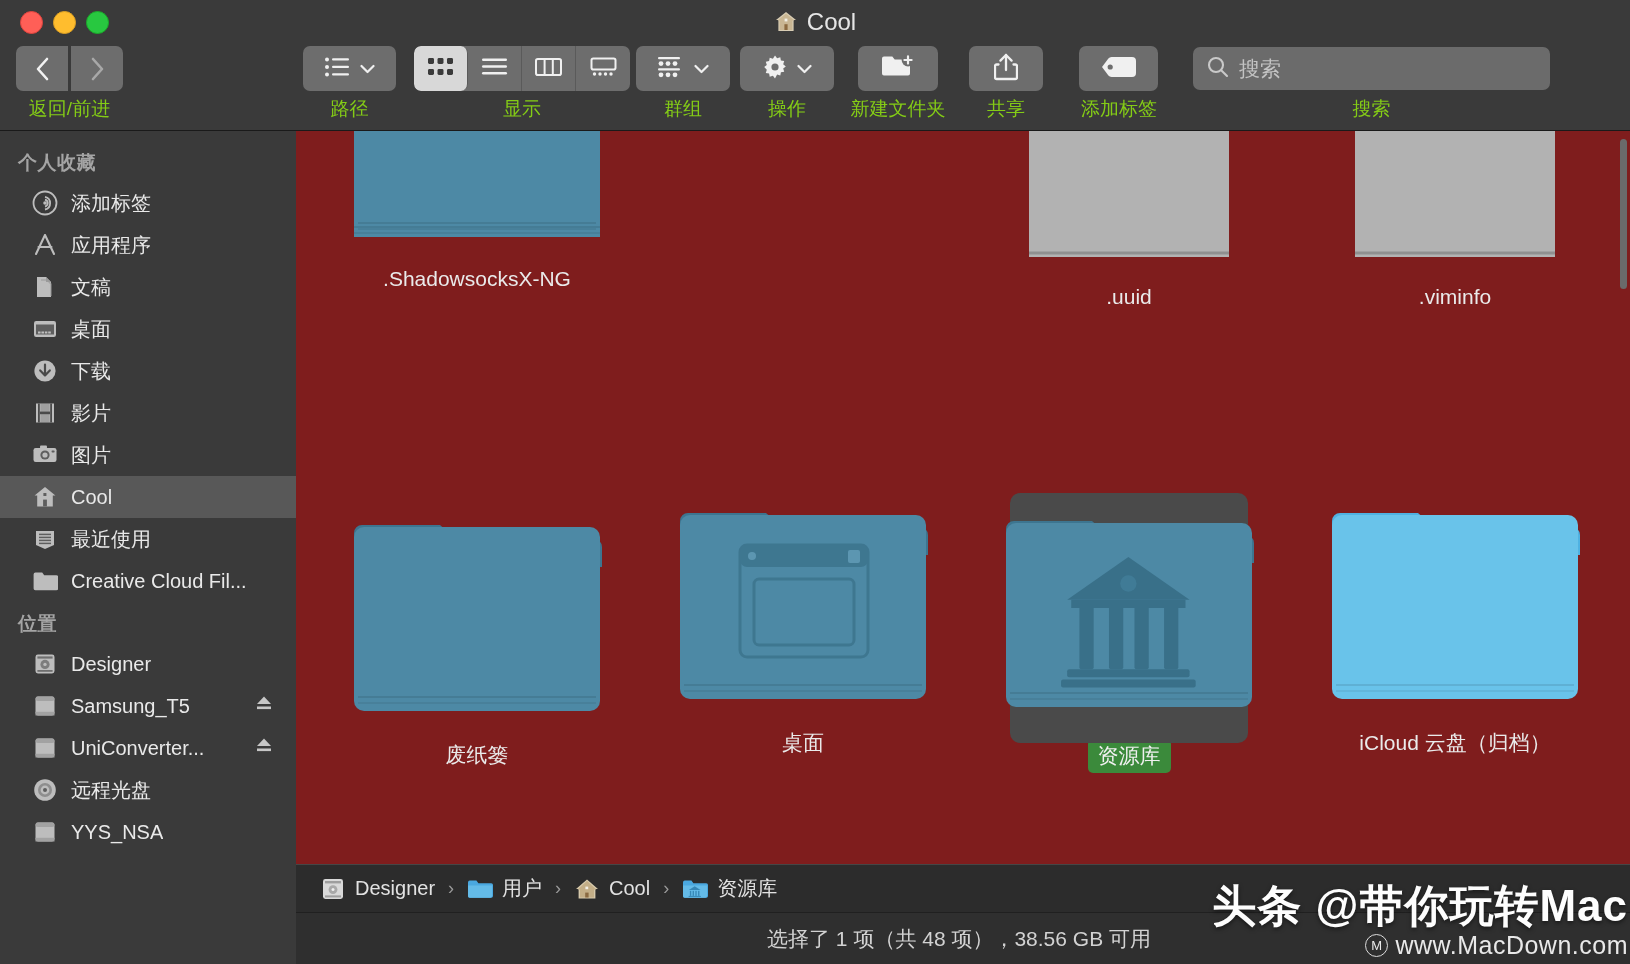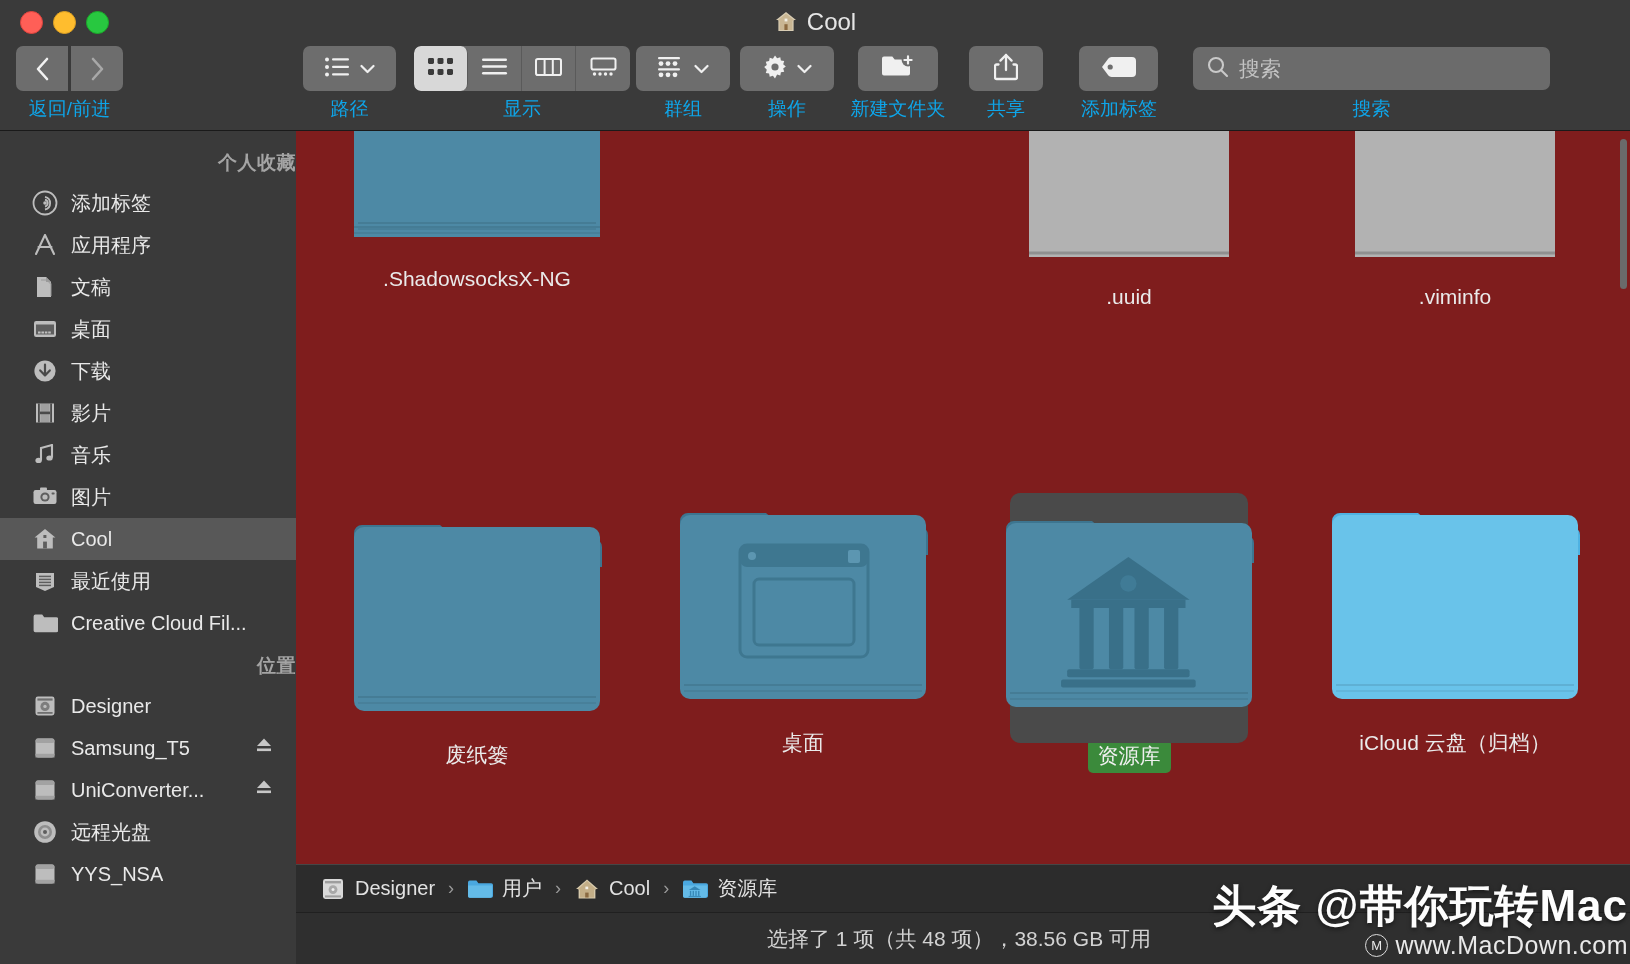--- a/index.html
+++ b/index.html
@@ -27,42 +27,42 @@
            justify-content:center; gap:9px; }
   .title-home { width:24px; height:24px; position:relative; display:inline-block; }
 
   
   .navgroup { position:absolute; left:16px; top:46px; display:flex; }
   .navbtn { width:52px; height:45px; background:#6d6d6d; display:flex;
             align-items:center; justify-content:center; }
   .navbtn:first-child { border-radius:7px 0 0 7px; }
   .navbtn:last-child  { border-radius:0 7px 7px 0; margin-left:3px; }
   .navbtn svg { display:block; }
-  .grouplabel { position:absolute; font-size:19px; color:#0ea5e9; text-align:center;
+  .grouplabel { position:absolute; font-size:19px; color:#84cc16; text-align:center;
                 top:96px; white-space:nowrap; }
 
   
   .tb { position:absolute; top:46px; height:45px; background:#6d6d6d;
         border-radius:7px; display:flex; align-items:center; justify-content:center; }
   .tb .chev { margin-left:9px; }
 
   .segment { position:absolute; top:46px; height:45px; display:flex;
              background:#6d6d6d; border-radius:7px; overflow:hidden; }
   .seg { width:54px; height:45px; display:flex; align-items:center;
          justify-content:center; border-right:1px solid #5a5a5a; }
   .seg:last-child { border-right:none; }
   .seg.active { background:#d8d8d8; border-radius:7px; }
 
   .searchfield { position:absolute; top:47px; left:1193px; width:357px; height:43px;
                  background:#6b6b6b; border-radius:7px; display:flex; align-items:center;
                  padding:0 14px; gap:10px; }
   .searchfield .ph { font-size:21px; color:#c3c3c3; }
 
   
-  .body { flex:1; display:flex; min-height:0;text-align:right; }
+  .body { flex:1; display:flex; min-height:0; }
 
   
   .sidebar { width:296px; flex:0 0 296px; background:#3a3a3a; padding-top:10px;
              overflow:hidden; position:relative; }
   .sb-head { font-size:19px; color:#a4a4a4; padding:9px 0 6px 18px; font-weight:bold; letter-spacing:.5px;}
   .sb-item { height:42px; display:flex; align-items:center; padding-left:31px; gap:13px;
              font-size:20px; color:#e9e9e9; position:relative; }
   .sb-item.sel { background:#585858; }
   .sb-ic { width:27px; height:27px; flex:0 0 27px; display:flex; align-items:center;
            justify-content:center; }
@@ -357,31 +357,20 @@
           <span class="sb-ic">
             <svg width="26" height="26" viewBox="0 0 26 26">
       <rect x="4" y="3.5" width="18" height="19" fill="#bdbdbd"></rect>
       <rect x="6" y="3.5" width="1.8" height="19" fill="#4a4a4a"></rect>
               <rect x="18.2" y="3.5" width="1.8" height="19" fill="#4a4a4a"></rect>
       <rect x="8.4" y="3.5" width="9.2" height="19" fill="#4a4a4a" opacity=".25"></rect>
       <rect x="8" y="11.6" width="10" height="2.6" fill="#4a4a4a"></rect>
             </svg>
           </span>
           <span class="sb-label">影片</span>
-        </div>
-        <div class="sb-item">
-          <span class="sb-ic">
-            <svg width="26" height="26" viewBox="0 0 26 26">
-      <path d="M20 3 L9 6 V17.4" stroke="#bdbdbd" stroke-width="2.1" fill="none" stroke-linecap="round"></path>
-      <path d="M20 3 V15" stroke="#bdbdbd" stroke-width="2.1" stroke-linecap="round"></path>
-      <ellipse cx="6.6" cy="18.4" rx="3.2" ry="2.6" fill="#bdbdbd"></ellipse>
-      <ellipse cx="17.5" cy="16" rx="3.2" ry="2.6" fill="#bdbdbd"></ellipse>
-            </svg>
-          </span>
-          <span class="sb-label">音乐</span>
         </div>
         <div class="sb-item">
           <span class="sb-ic">
             <svg width="26" height="26" viewBox="0 0 26 26">
       <rect x="1.5" y="6" width="23" height="14" rx="2.2" fill="#bdbdbd"></rect>
       <rect x="8" y="3.4" width="7" height="3" rx="1" fill="#bdbdbd"></rect>
       <circle cx="13" cy="13" r="4.6" fill="#5e5e5e"></circle>
               <circle cx="13" cy="13" r="2.6" fill="#bdbdbd"></circle>
       <rect x="19.6" y="8.4" width="3" height="2" rx=".6" fill="#5e5e5e"></rect>
             </svg>

